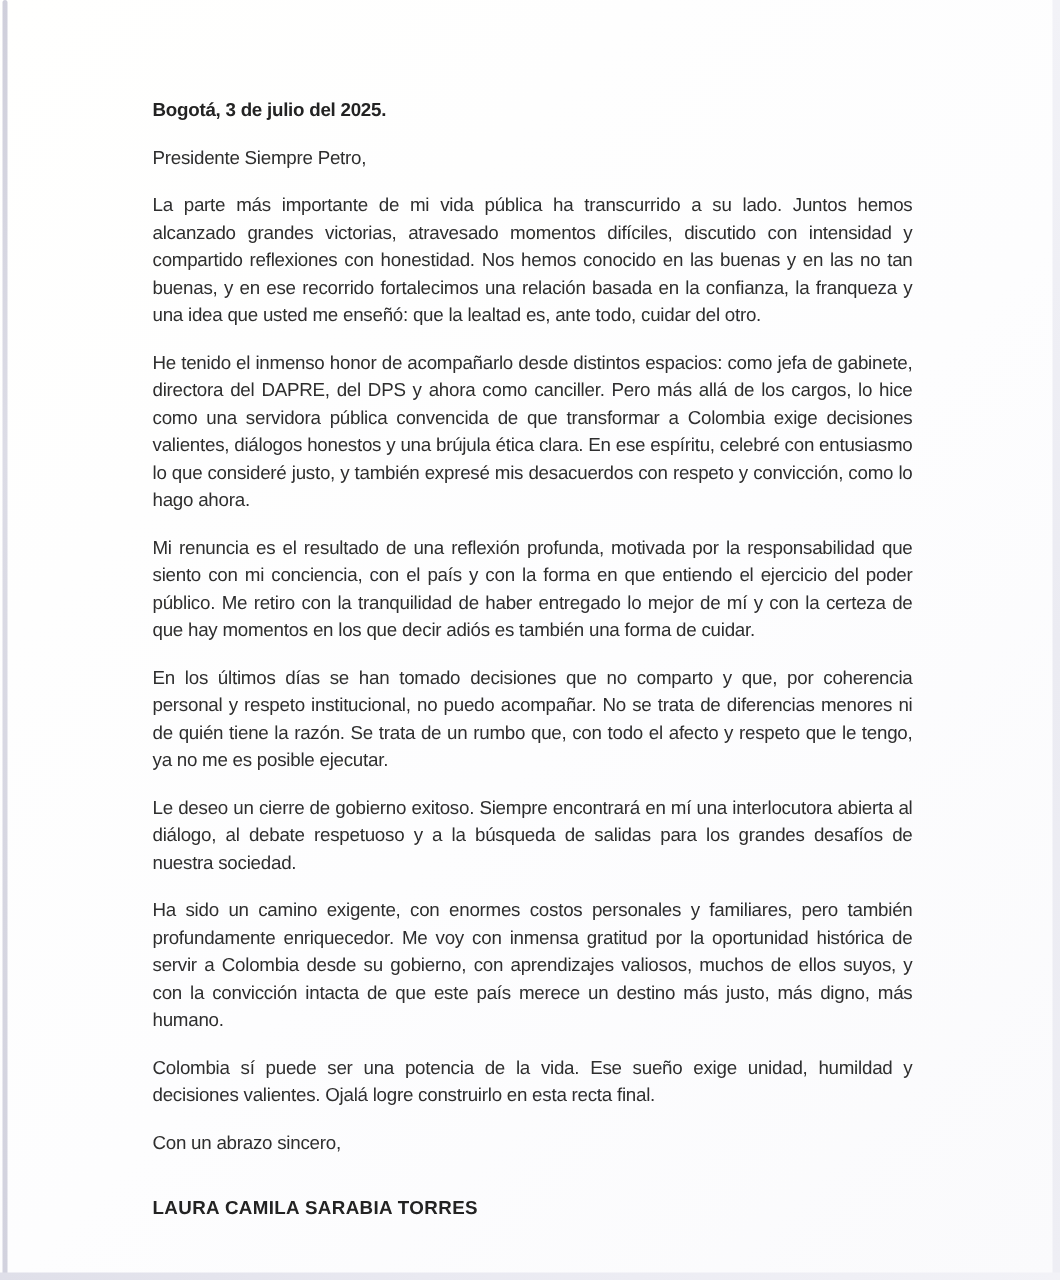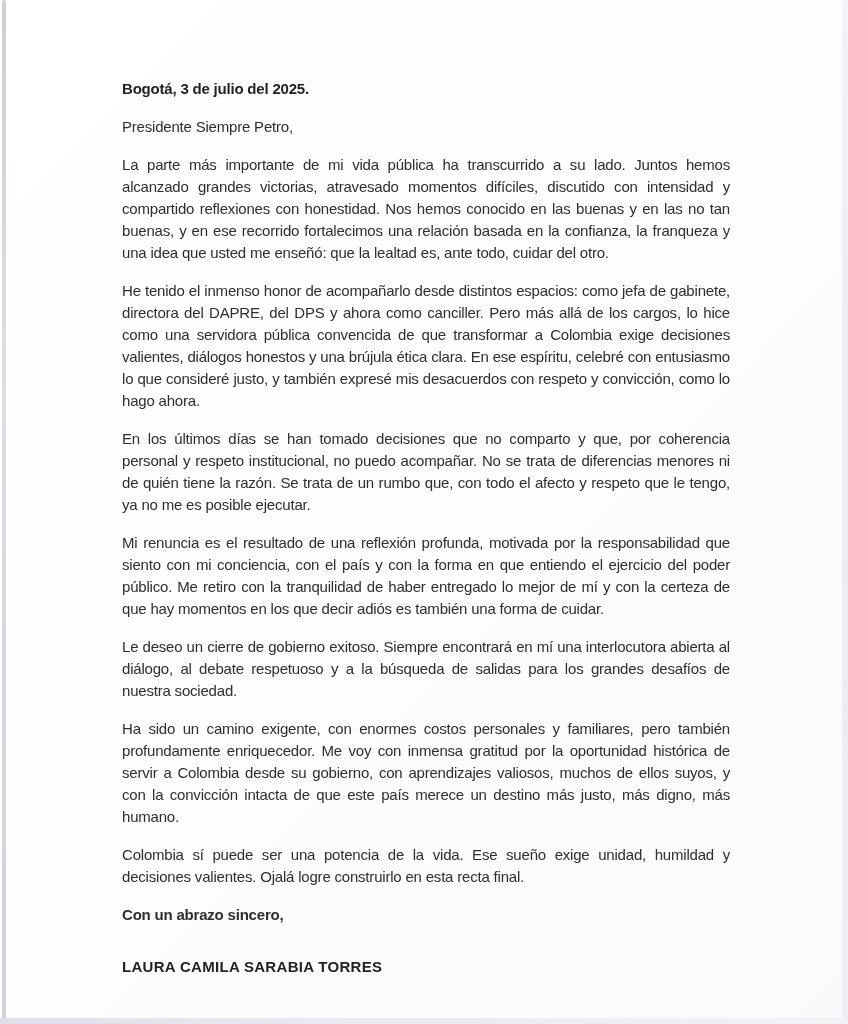--- a/index.html
+++ b/index.html
@@ -49,21 +49,21 @@
     letter-spacing: -0.2px;
     text-align: justify;
   }
   .letter p { margin: 0 0 16px 0; }
   .date {
     font-weight: bold;
     color: #232323;
     text-align: left;
   }
   .salutation { text-align: left; }
-  .closing { text-align: left; font-weight: bold; }
+  .closing { text-align: left; }
   .signature {
     font-weight: bold;
     text-align: left;
     margin-top: 30px !important;
     color: #232323;
     letter-spacing: 0.3px;
   }
 </style>
 </head>
 <body>
@@ -71,21 +71,21 @@
 <div class="page">
   <div class="edge edge-left"></div>
   <div class="edge edge-right"></div>
   <div class="edge edge-bottom"></div>
 
   <div class="letter">
     <p class="date">Bogotá, 3 de julio del 2025.</p>
     <p class="salutation">Presidente Siempre Petro,</p>
     <p class="para">La parte más importante de mi vida pública ha transcurrido a su lado. Juntos hemos alcanzado grandes victorias, atravesado momentos difíciles, discutido con intensidad y compartido reflexiones con honestidad. Nos hemos conocido en las buenas y en las no tan buenas, y en ese recorrido fortalecimos una relación basada en la confianza, la franqueza y una idea que usted me enseñó: que la lealtad es, ante todo, cuidar del otro.</p>
     <p class="para">He tenido el inmenso honor de acompañarlo desde distintos espacios: como jefa de gabinete, directora del DAPRE, del DPS y ahora como canciller. Pero más allá de los cargos, lo hice como una servidora pública convencida de que transformar a Colombia exige decisiones valientes, diálogos honestos y una brújula ética clara. En ese espíritu, celebré con entusiasmo lo que consideré justo, y también expresé mis desacuerdos con respeto y convicción, como lo hago ahora.</p>
+    <p class="para">Mi renuncia es el resultado de una reflexión profunda, motivada por la responsabilidad que siento con mi conciencia, con el país y con la forma en que entiendo el ejercicio del poder público. Me retiro con la tranquilidad de haber entregado lo mejor de mí y con la certeza de que hay momentos en los que decir adiós es también una forma de cuidar.</p>
     <p class="para">En los últimos días se han tomado decisiones que no comparto y que, por coherencia personal y respeto institucional, no puedo acompañar. No se trata de diferencias menores ni de quién tiene la razón. Se trata de un rumbo que, con todo el afecto y respeto que le tengo, ya no me es posible ejecutar.</p>
-    <p class="para">Mi renuncia es el resultado de una reflexión profunda, motivada por la responsabilidad que siento con mi conciencia, con el país y con la forma en que entiendo el ejercicio del poder público. Me retiro con la tranquilidad de haber entregado lo mejor de mí y con la certeza de que hay momentos en los que decir adiós es también una forma de cuidar.</p>
     <p class="para">Le deseo un cierre de gobierno exitoso. Siempre encontrará en mí una interlocutora abierta al diálogo, al debate respetuoso y a la búsqueda de salidas para los grandes desafíos de nuestra sociedad.</p>
     <p class="para">Ha sido un camino exigente, con enormes costos personales y familiares, pero también profundamente enriquecedor. Me voy con inmensa gratitud por la oportunidad histórica de servir a Colombia desde su gobierno, con aprendizajes valiosos, muchos de ellos suyos, y con la convicción intacta de que este país merece un destino más justo, más digno, más humano.</p>
     <p class="para">Colombia sí puede ser una potencia de la vida. Ese sueño exige unidad, humildad y decisiones valientes. Ojalá logre construirlo en esta recta final.</p>
     <p class="closing">Con un abrazo sincero,</p>
     <p class="signature">LAURA CAMILA SARABIA TORRES</p>
   </div>
 </div>
 
 </body></html>

